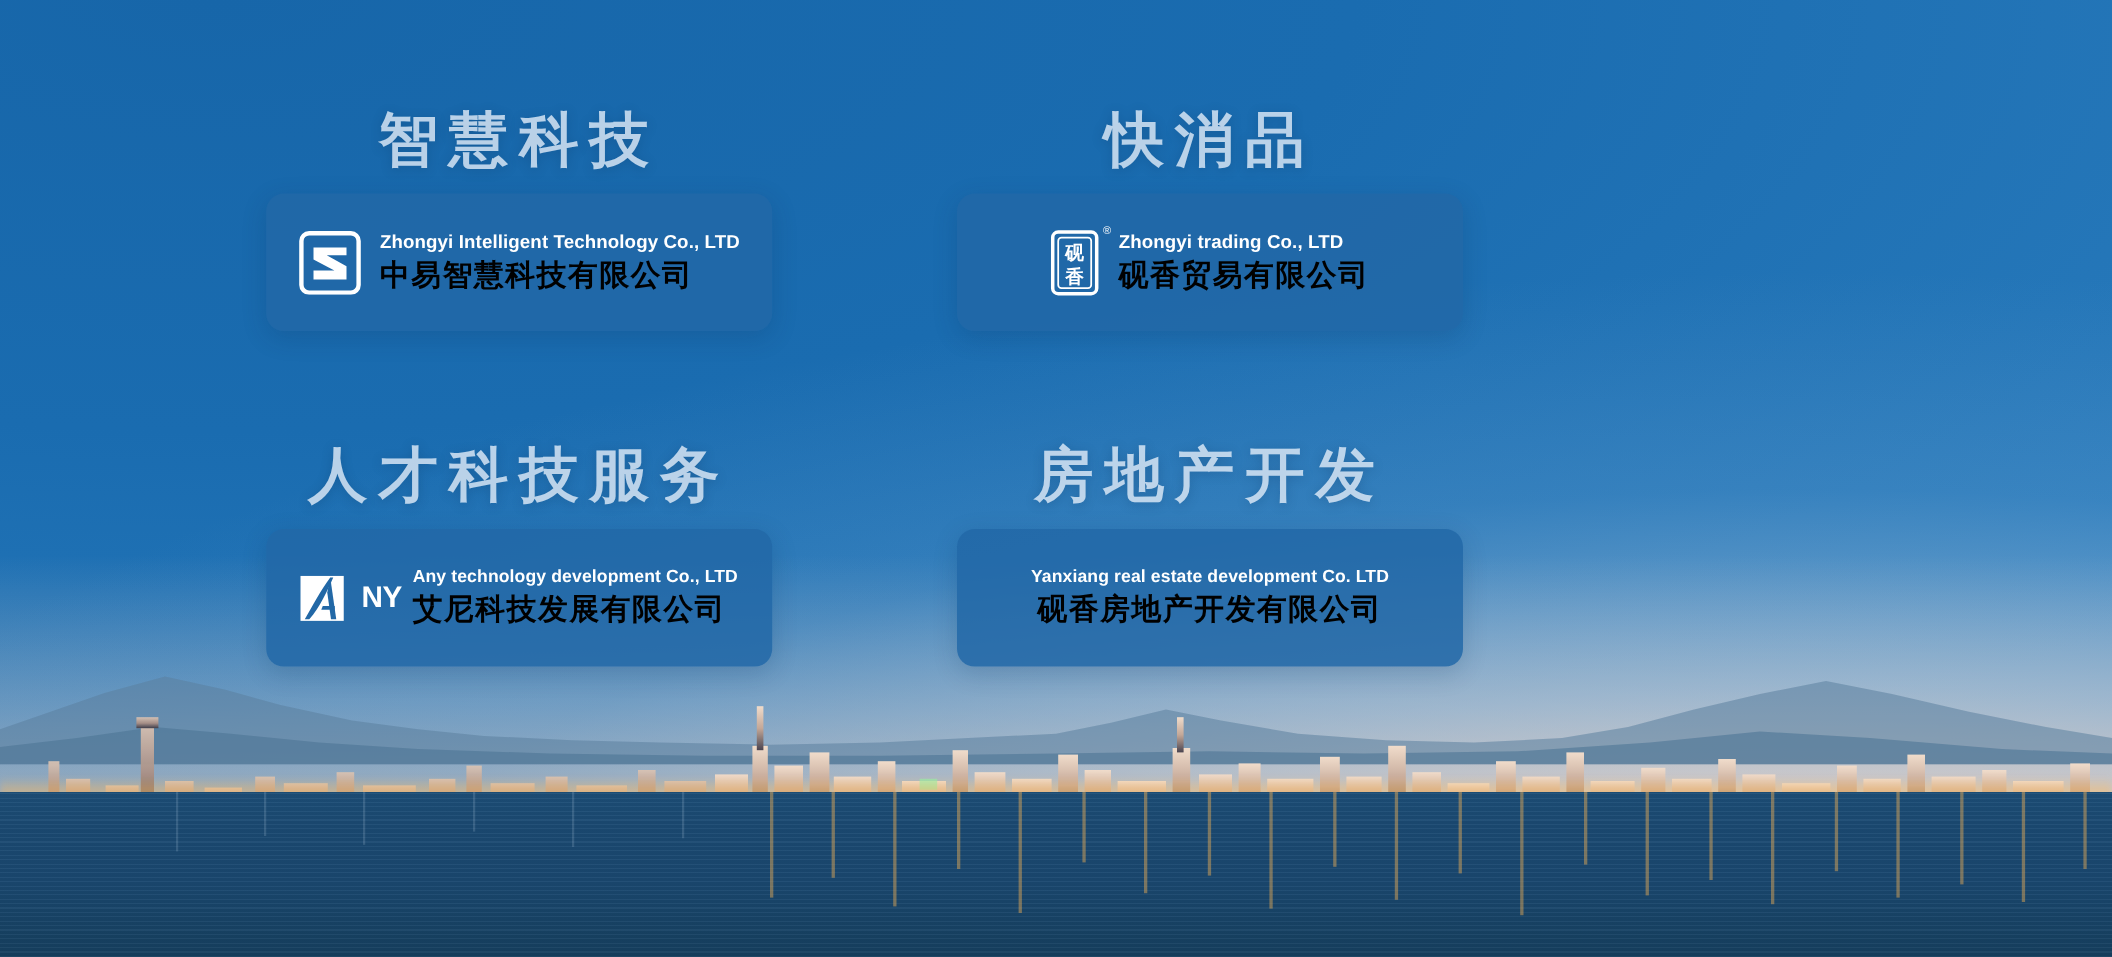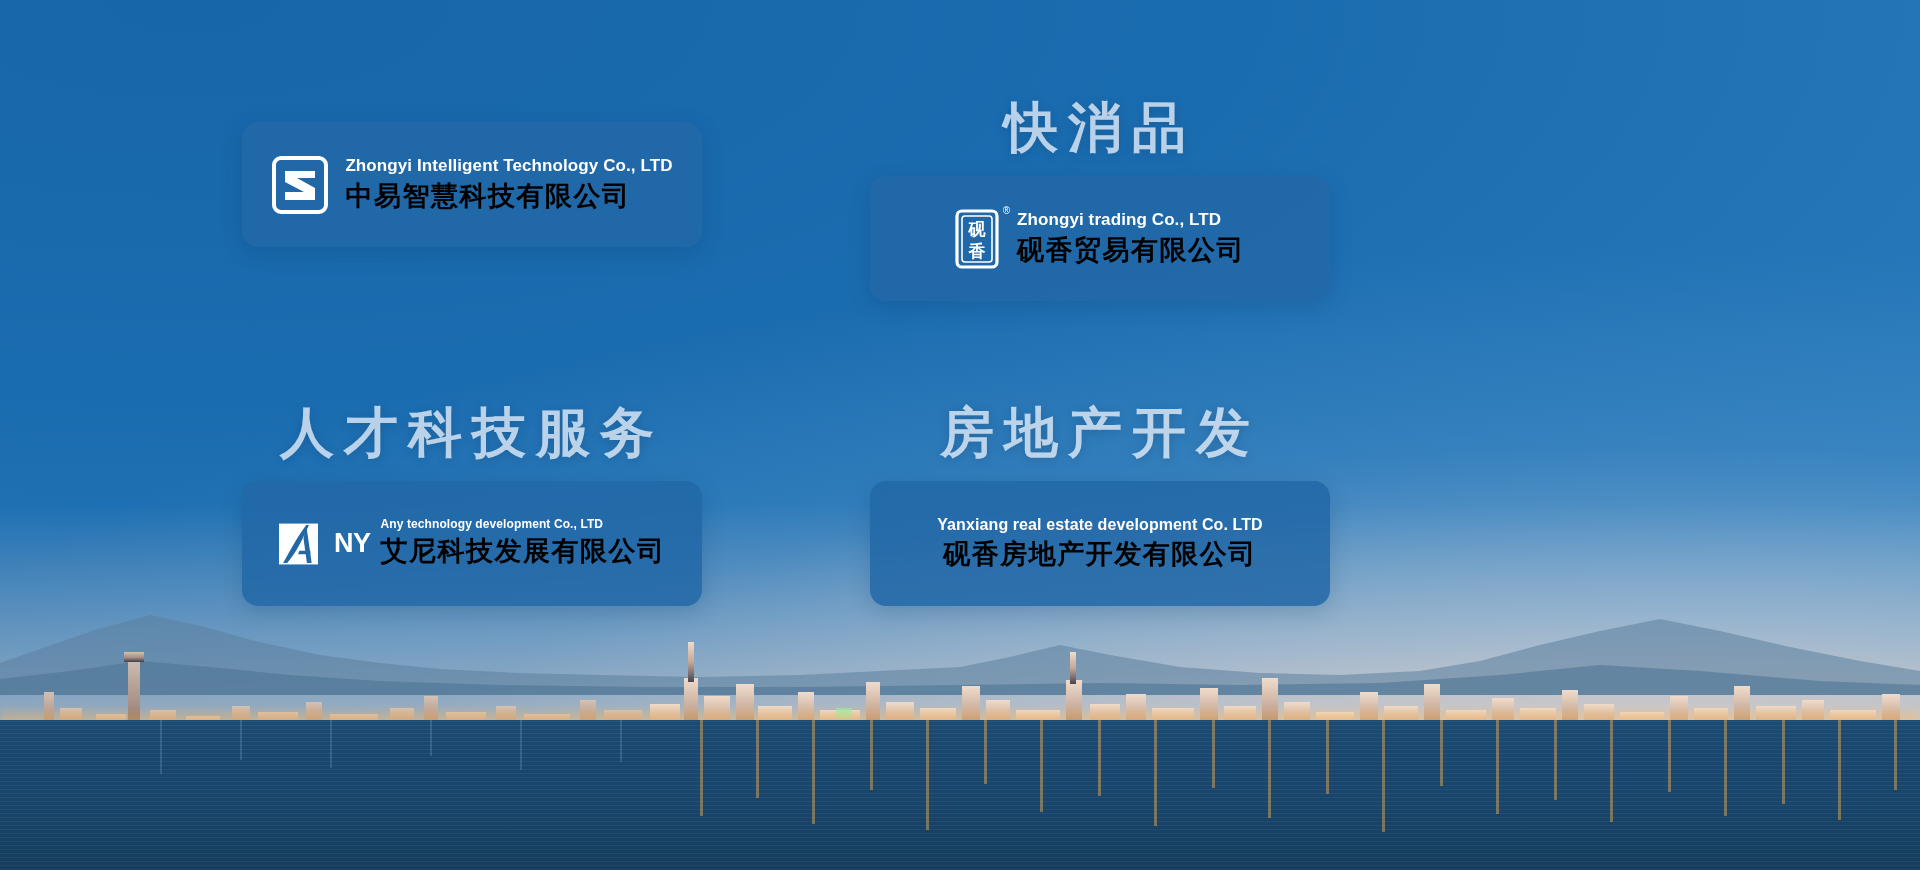--- a/index.html
+++ b/index.html
@@ -288,20 +288,21 @@
       <rect x="330" y="0" width="2" height="48"></rect>
         <rect x="430" y="0" width="2" height="36"></rect>
       <rect x="520" y="0" width="2" height="50"></rect>
         <rect x="620" y="0" width="2" height="42"></rect>
     </g>
   </svg>
 
   <div class="grid">
 
     <div class="cell left" style="left:242px; top:100px;">
+      <div class="section-title" style="width:460px;">智慧科技</div>
       <div class="card" style="margin-top:22px;">
         <div class="card-inner">
           <div class="logo-box">
             <svg viewBox="0 0 58 58" width="58" height="58">
               <rect x="3" y="2" width="52" height="54" rx="7" fill="none" stroke="#ffffff" stroke-width="4"></rect>
               <path d="M14 15 L44 15 L44 22 L26 22 L44 32 L44 44 L14 44 L14 36 L33 36 L14 26 Z" fill="#ffffff"></path>
             </svg>
           </div>
           <div class="names">
             <div class="name-en">Zhongyi Intelligent Technology Co., LTD</div>
@@ -339,21 +340,21 @@
           <div class="logo-box" style="width:92px;height:60px;display:flex;align-items:center;gap:20px;">
             <svg viewBox="0 0 58 60" width="58" height="60">
               <rect x="0" y="0" width="58" height="60" fill="#ffffff"></rect>
               <path d="M6 58 C16 40 28 18 40 2 L44 2 C36 20 26 42 12 58 Z" fill="#2268a6"></path>
               <path d="M40 2 L48 58 L41 58 L36 22 Z" fill="#2268a6"></path>
               <path d="M30 40 L46 40 L46 45 L28 45 Z" fill="#2268a6"></path>
             </svg>
             <span style="color:#fff;font-size:27px;font-weight:700;letter-spacing:-0.5px;margin-left:-4px;">NY</span>
           </div>
           <div class="names">
-            <div class="name-en" style="font-size:12px;">Any technology development Co., LTD</div>
+            <div class="name-en" style="font-size:16px;">Any technology development Co., LTD</div>
             <div class="name-cn">艾尼科技发展有限公司</div>
           </div>
         </div>
       </div>
     </div>
 
     <div class="cell right" style="left:870px; top:405px;">
       <div class="section-title" style="width:460px;">房地产开发</div>
       <div class="card" style="margin-top:22px;">
         <div class="card-inner">

